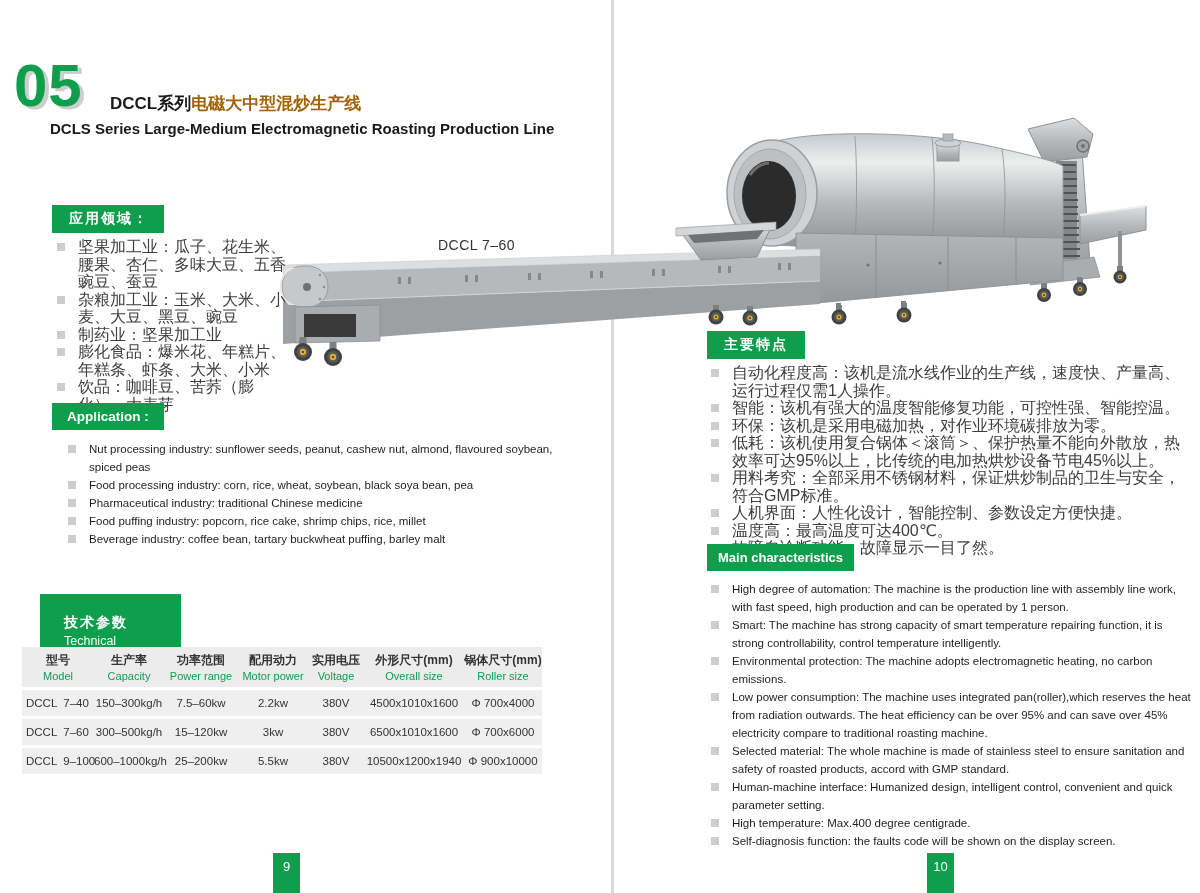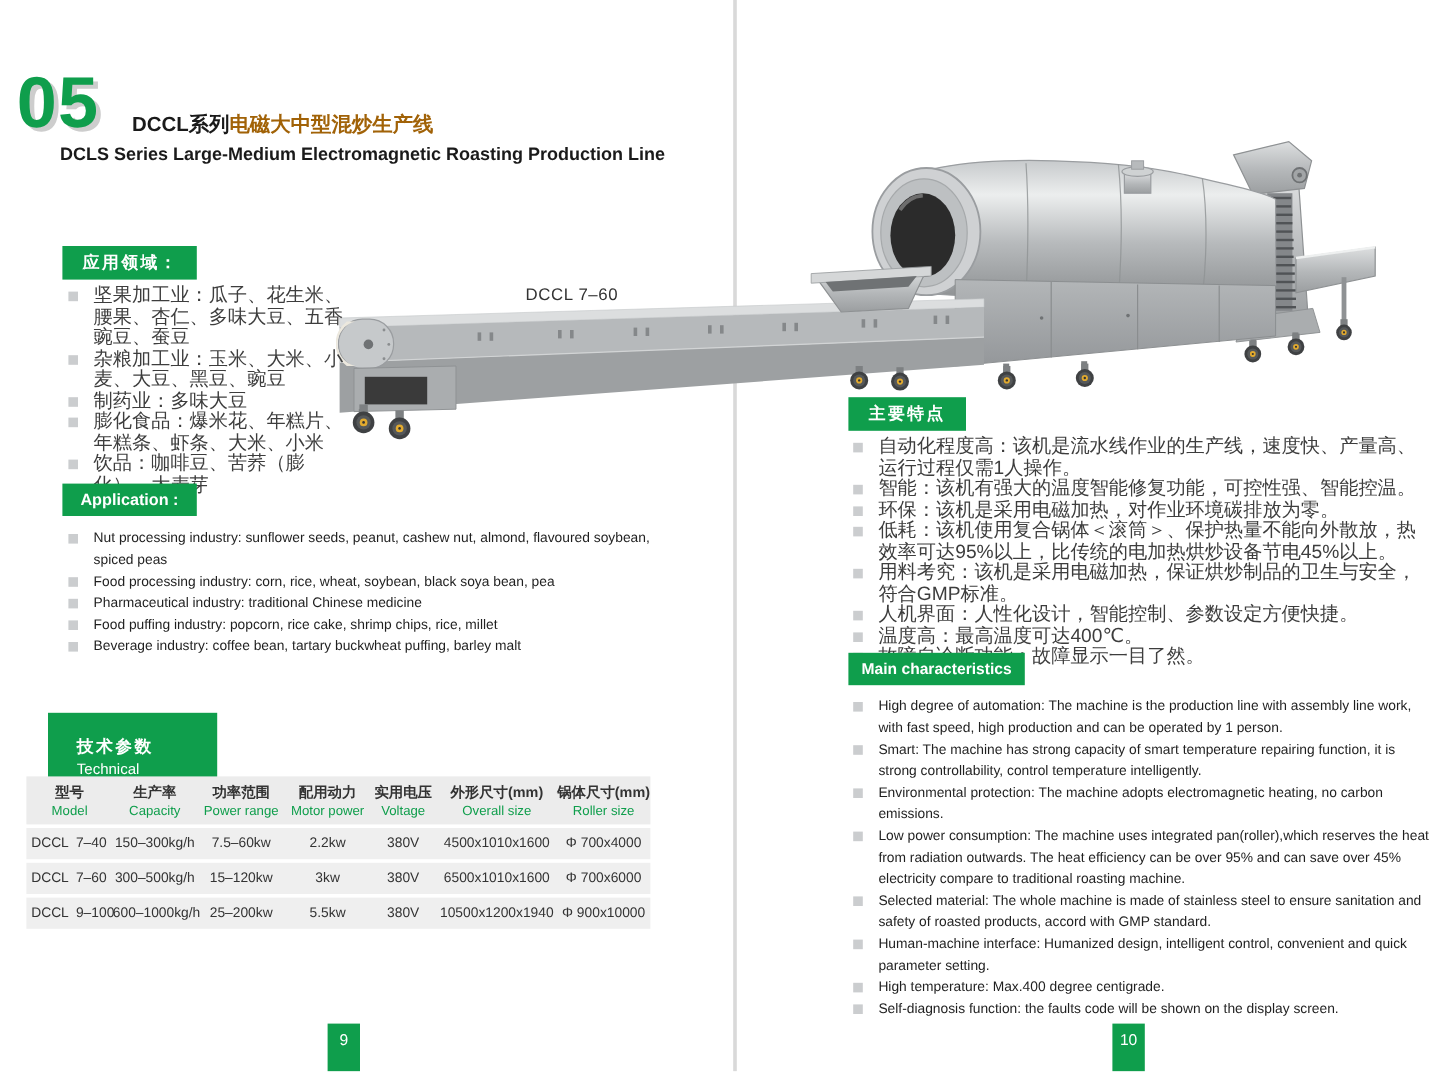--- a/index.html
+++ b/index.html
@@ -28,21 +28,21 @@
 
   
   .blist { position:absolute; }
   .li { display:flex; align-items:flex-start; }
   .sq { flex:0 0 8px; width:8px; height:8px; background:#cbcdcf; margin-top:5px; margin-right:13px; }
   .li-t { color:#3d3d3d; }
   .zh-li .li-t { font-size:16px; line-height:17.5px; }
   .en-li .li-t { font-size:11.5px; line-height:18px; color:#1f1f1f; }
   .list-app-zh { left:57px; top:238px; width:245px; }
   .list-app-zh .li-t { width:219px; }
-  .list-app-en { left:57px; top:440px; width:510px; }
+  .list-app-en { left:68px; top:440px; width:510px; }
   .list-app-en .li-t { width:478px; }
   .list-feat-zh { left:711px; top:364px; width:480px; }
   .list-feat-zh .li-t { width:458px; }
   .list-feat-en { left:711px; top:580px; width:482px; }
   .list-feat-en .li-t { width:460px; }
 
   
   .ttable { position:absolute; left:22px; top:647px; width:520px; }
   .thead, .trow { display:grid; grid-template-columns:72px 70px 74px 70px 56px 100px 78px; }
   .thead { background:#ececec; height:40px; align-items:center; }
@@ -256,21 +256,21 @@
     <div class="li zh-li">
         <span class="sq"></span>
         <span class="li-t">坚果加工业：瓜子、花生米、腰果、杏仁、多味大豆、五香豌豆、蚕豆</span>
       </div>
     <div class="li zh-li">
         <span class="sq"></span>
         <span class="li-t">杂粮加工业：玉米、大米、小麦、大豆、黑豆、豌豆</span>
       </div>
     <div class="li zh-li">
         <span class="sq"></span>
-        <span class="li-t">制药业：多味大豆</span>
+        <span class="li-t">制药业：坚果加工业</span>
       </div>
     <div class="li zh-li">
         <span class="sq"></span>
         <span class="li-t">膨化食品：爆米花、年糕片、年糕条、虾条、大米、小米</span>
       </div>
     <div class="li zh-li">
         <span class="sq"></span>
         <span class="li-t">饮品：咖啡豆、苦荞（膨化）、大麦芽</span>
       </div>
   </div>
@@ -377,21 +377,21 @@
     <div class="li zh-li">
         <span class="sq"></span>
         <span class="li-t">环保：该机是采用电磁加热，对作业环境碳排放为零。</span>
       </div>
     <div class="li zh-li">
         <span class="sq"></span>
         <span class="li-t">低耗：该机使用复合锅体＜滚筒＞、保护热量不能向外散放，热效率可达95%以上，比传统的电加热烘炒设备节电45%以上。</span>
       </div>
     <div class="li zh-li">
         <span class="sq"></span>
-        <span class="li-t">用料考究：该机是采用电磁加热，保证烘炒制品的卫生与安全，符合GMP标准。</span>
+        <span class="li-t">用料考究：全部采用不锈钢材料，保证烘炒制品的卫生与安全，符合GMP标准。</span>
       </div>
     <div class="li zh-li">
         <span class="sq"></span>
         <span class="li-t">人机界面：人性化设计，智能控制、参数设定方便快捷。</span>
       </div>
     <div class="li zh-li">
         <span class="sq"></span>
         <span class="li-t">温度高：最高温度可达400℃。</span>
       </div>
     <div class="li zh-li">

